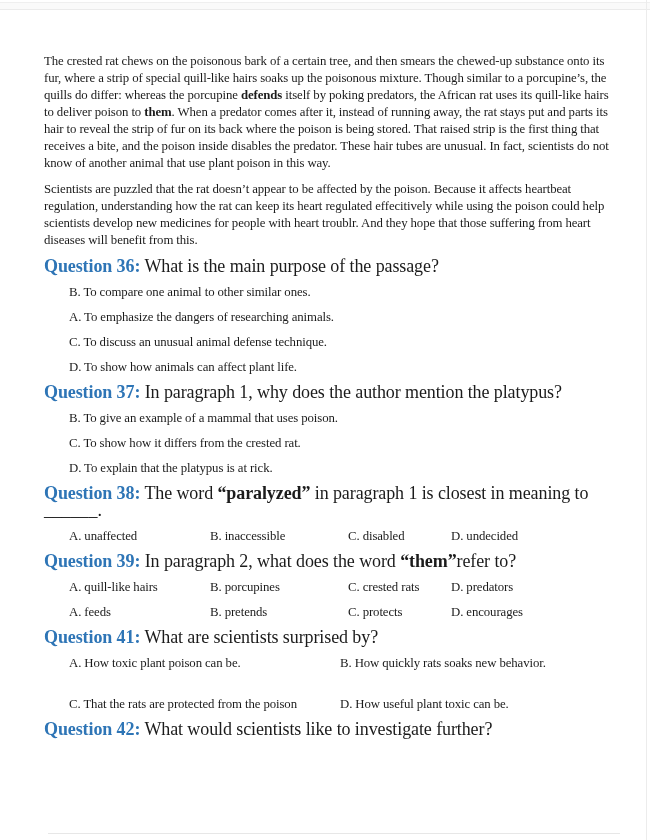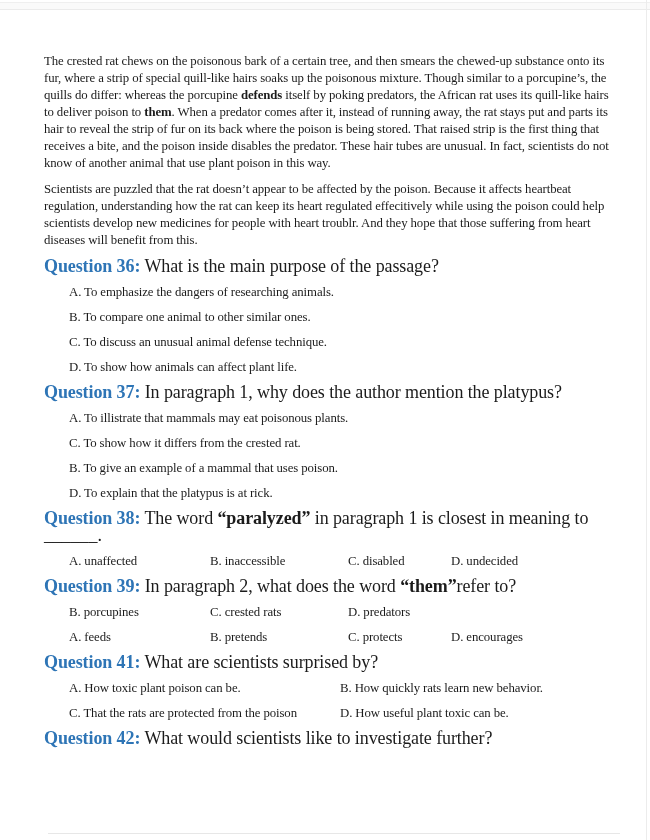--- a/index.html
+++ b/index.html
@@ -37,88 +37,88 @@
   .q-heading { font-size:18px; line-height:17px; margin:4px 0 9px 0; letter-spacing:-0.1px; }
   .q-label { color:var(--accent, #2e75b6); font-weight:bold; }
   .opt { font-size:12.8px; line-height:17px; letter-spacing:-0.1px; }
   .opts.stacked .opt { margin-left:25px; margin-bottom:8px; }
   .opts.row4 {
     display:grid; grid-template-columns:141px 138px 103px auto;
     margin-left:25px; margin-bottom:8px;
   }
   .opts.cols2 {
     display:grid; grid-template-columns:271px auto;
-    row-gap:8px; margin-left:25px; margin-bottom:8px;
+    row-gap:24px; margin-left:25px; margin-bottom:8px;
   }
 </style>
 </head>
 <body>
 
 <div class="page">
   <div class="edge-top"></div>
   <div class="edge-right"></div>
   <div class="content">
     <div id="paragraphs">
         <p class="body"><span>The crested rat chews on the poisonous bark of a certain tree, and then smears the chewed-up substance onto its fur, where a strip of special quill-like hairs soaks up the poisonous mixture. Though similar to a porcupine’s, the quills do differ: whereas the porcupine </span><span class="b">defends</span><span> itself by poking predators, the African rat uses its quill-like hairs to deliver poison to </span><span class="b">them</span><span>. When a predator comes after it, instead of running away, the rat stays put and parts its hair to reveal the strip of fur on its back where the poison is being stored. That raised strip is the first thing that receives a bite, and the poison inside disables the predator. These hair tubes are unusual. In fact, scientists do not know of another animal that use plant poison in this way.</span></p>
         <p class="body"><span>Scientists are puzzled that the rat doesn’t appear to be affected by the poison. Because it affects heartbeat regulation, understanding how the rat can keep its heart regulated effecitively while using the poison could help scientists develop new medicines for people with heart troublr. And they hope that those suffering from heart diseases will benefit from this.</span></p>
       </div>
     <div id="questions">
   <div class="question">
     <div class="q-heading"><span class="q-label">Question 36:</span><span class="q-prompt"><span> What is the main purpose of the passage?</span></span></div>
     <div class="opts stacked">
+            <div class="opt">B. To compare one animal to other similar ones.</div>
             <div class="opt">A. To emphasize the dangers of researching animals.</div>
-            <div class="opt">B. To compare one animal to other similar ones.</div>
             <div class="opt">C. To discuss an unusual animal defense technique.</div>
             <div class="opt">D. To show how animals can affect plant life.</div>
           </div>
   </div>
 
   <div class="question">
     <div class="q-heading"><span class="q-label">Question 37:</span><span class="q-prompt"><span> In paragraph 1, why does the author mention the platypus?</span></span></div>
     <div class="opts stacked">
-            <div class="opt">A. To illistrate that mammals may eat poisonous plants.</div>
+            <div class="opt">B. To give an example of a mammal that uses poison.</div>
             <div class="opt">C. To show how it differs from the crested rat.</div>
-            <div class="opt">B. To give an example of a mammal that uses poison.</div>
             <div class="opt">D. To explain that the platypus is at rick.</div>
           </div>
   </div>
 
   <div class="question">
     <div class="q-heading"><span class="q-label">Question 38:</span><span class="q-prompt"><span> The word </span><span class="b">“paralyzed”</span><span> in paragraph 1 is closest in meaning to ______.</span></span></div>
     <div class="opts row4">
             <div class="opt">A. unaffected</div>
             <div class="opt">B. inaccessible</div>
             <div class="opt">C. disabled</div>
             <div class="opt">D. undecided</div>
           </div>
   </div>
 
   <div class="question">
     <div class="q-heading"><span class="q-label">Question 39:</span><span class="q-prompt"><span> In paragraph 2, what does the word </span><span class="b">“them”</span><span>refer to?</span></span></div>
     <div class="opts row4">
+            <div class="opt">A. quill-like hairs</div>
             <div class="opt">B. porcupines</div>
             <div class="opt">C. crested rats</div>
             <div class="opt">D. predators</div>
           </div>
   </div>
 
   <div class="question">
     <div class="opts row4">
             <div class="opt">A. feeds</div>
             <div class="opt">B. pretends</div>
             <div class="opt">C. protects</div>
             <div class="opt">D. encourages</div>
           </div>
   </div>
 
   <div class="question">
     <div class="q-heading"><span class="q-label">Question 41:</span><span class="q-prompt"><span> What are scientists surprised by?</span></span></div>
     <div class="opts cols2">
             <div class="opt">A. How toxic plant poison can be.</div>
-            <div class="opt">B. How quickly rats learn new behavior.</div>
+            <div class="opt">B. How quickly rats soaks new behavior.</div>
             <div class="opt">C. That the rats are protected from the poison</div>
             <div class="opt">D. How useful plant toxic can be.</div>
           </div>
   </div>
 
   <div class="question">
     <div class="q-heading"><span class="q-label">Question 42:</span><span class="q-prompt"><span> What would scientists like to investigate further?</span></span></div>
   </div>
 </div>
   </div>

